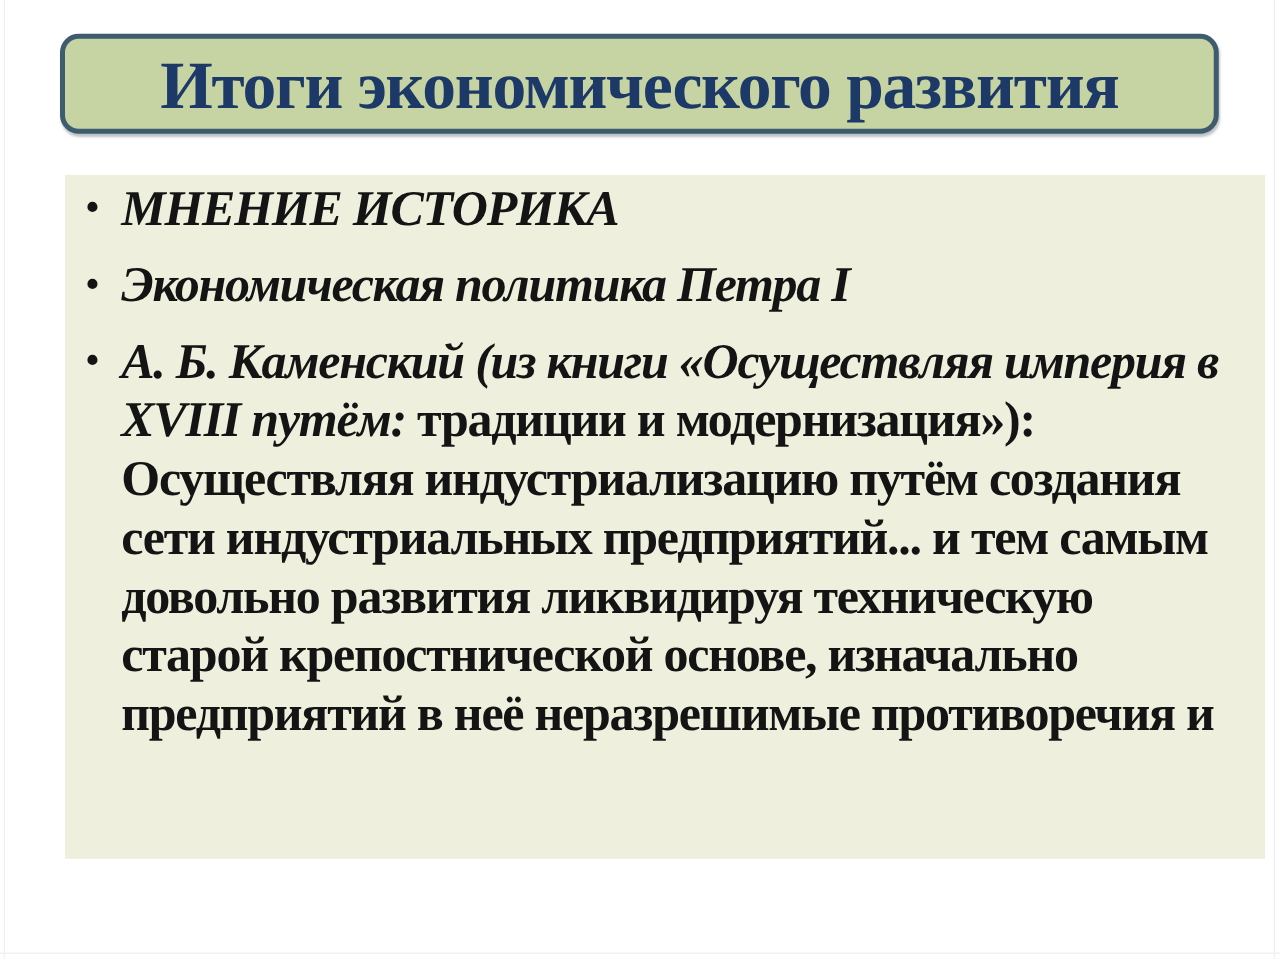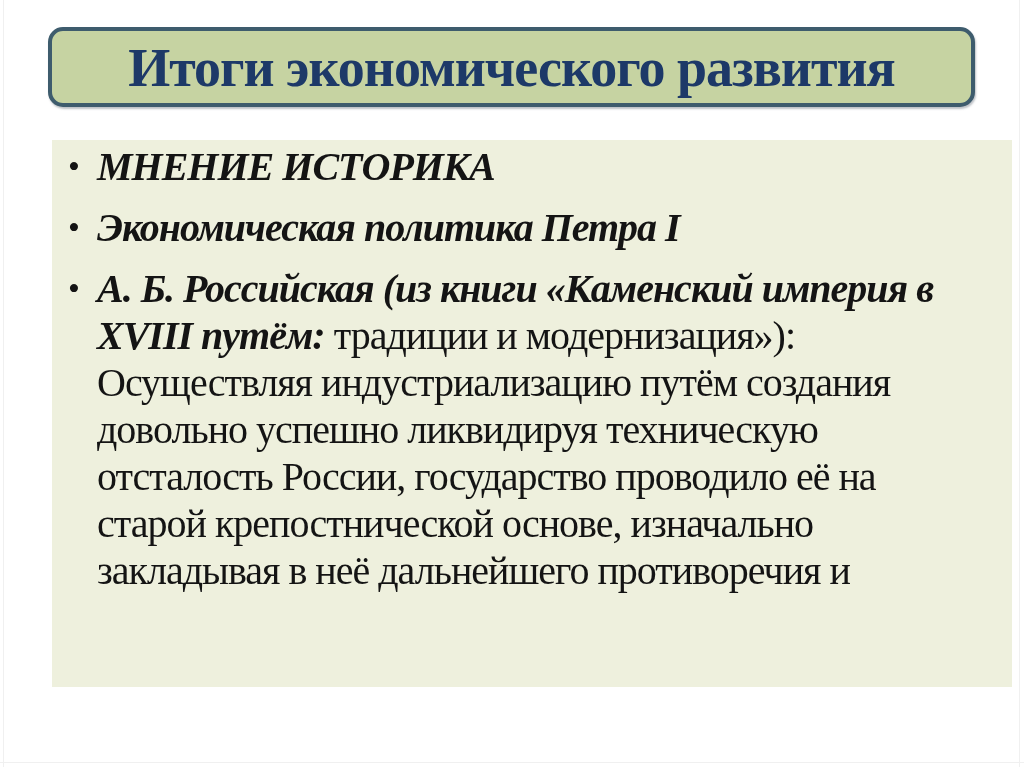--- a/index.html
+++ b/index.html
@@ -56,21 +56,21 @@
   ul.bullet-list > li + li{margin-top:14px;}
   .dot{
     position:absolute;left:16px;top:0;
     font-size:34px;line-height:47px;
     letter-spacing:0;
     color:var(--body-text);
   }
   .ln{white-space:nowrap;}
   .b{font-weight:bold;font-style:italic;}
   .bi{font-weight:bold;font-style:italic;}
-  .r{font-weight:normal;font-style:normal;}
+  .r{font-weight:bold;font-style:normal;}
   
   .edge{position:absolute;background:#f0f0f0;}
   .edge-left{left:3px;top:0;width:1px;height:767px;}
   .edge-right{left:1019px;top:0;width:1px;height:767px;}
   .edge-bottom{left:0;top:762px;width:1024px;height:1px;}
 </style>
 </head>
 <body>
 
 <div class="slide">
@@ -88,27 +88,27 @@
       </li>
 
       <li>
         <span class="dot">•</span>
         <div class="ln"><span class="bi">Экономическая политика Петра I</span></div>
       </li>
 
       <li>
         <span class="dot">•</span>
         <div class="li-text">
-            <div class="ln"><span class="b">А. Б. Российская </span><span class="bi">(из книги «Каменский империя в</span></div>
+            <div class="ln"><span class="b">А. Б. Каменский </span><span class="bi">(из книги «Осуществляя империя в</span></div>
             <div class="ln"><span class="bi">XVIII путём: </span><span class="r">традиции и модернизация»):</span></div>
             <div class="ln"><span class="r">Осуществляя индустриализацию путём создания</span></div>
-            <div class="ln"><span class="r">довольно успешно ликвидируя техническую</span></div>
-            <div class="ln"><span class="r">отсталость России, государство проводило её на</span></div>
+            <div class="ln"><span class="r">сети индустриальных предприятий... и тем самым</span></div>
+            <div class="ln"><span class="r">довольно развития ликвидируя техническую</span></div>
             <div class="ln"><span class="r">старой крепостнической основе, изначально</span></div>
-            <div class="ln"><span class="r">закладывая в неё дальнейшего противоречия и</span></div>
+            <div class="ln"><span class="r">предприятий в неё неразрешимые противоречия и</span></div>
           </div>
       </li>
 
     </ul>
   </div>
 
   <div class="edge edge-left"></div>
   <div class="edge edge-right"></div>
   <div class="edge edge-bottom"></div>
 

